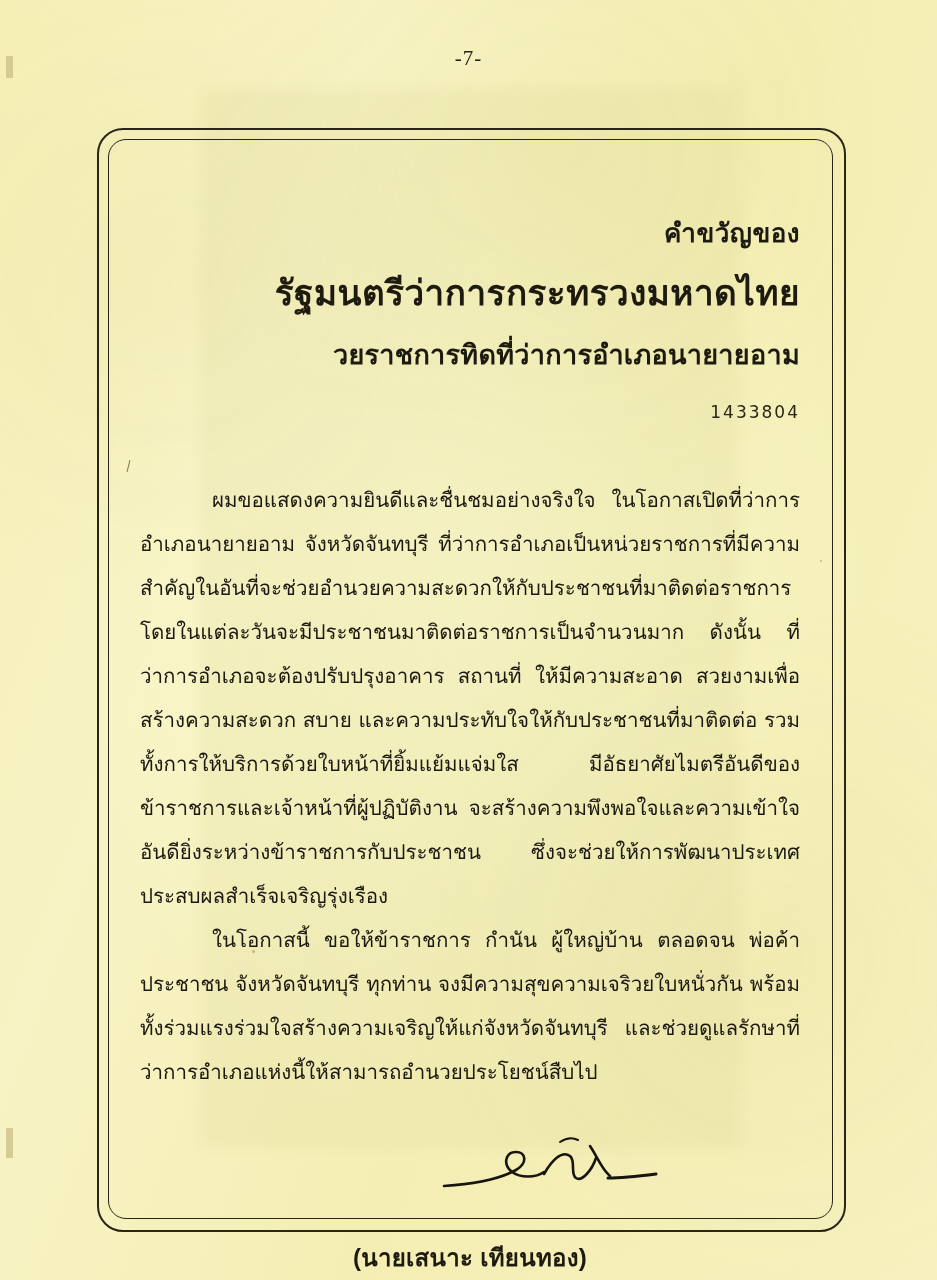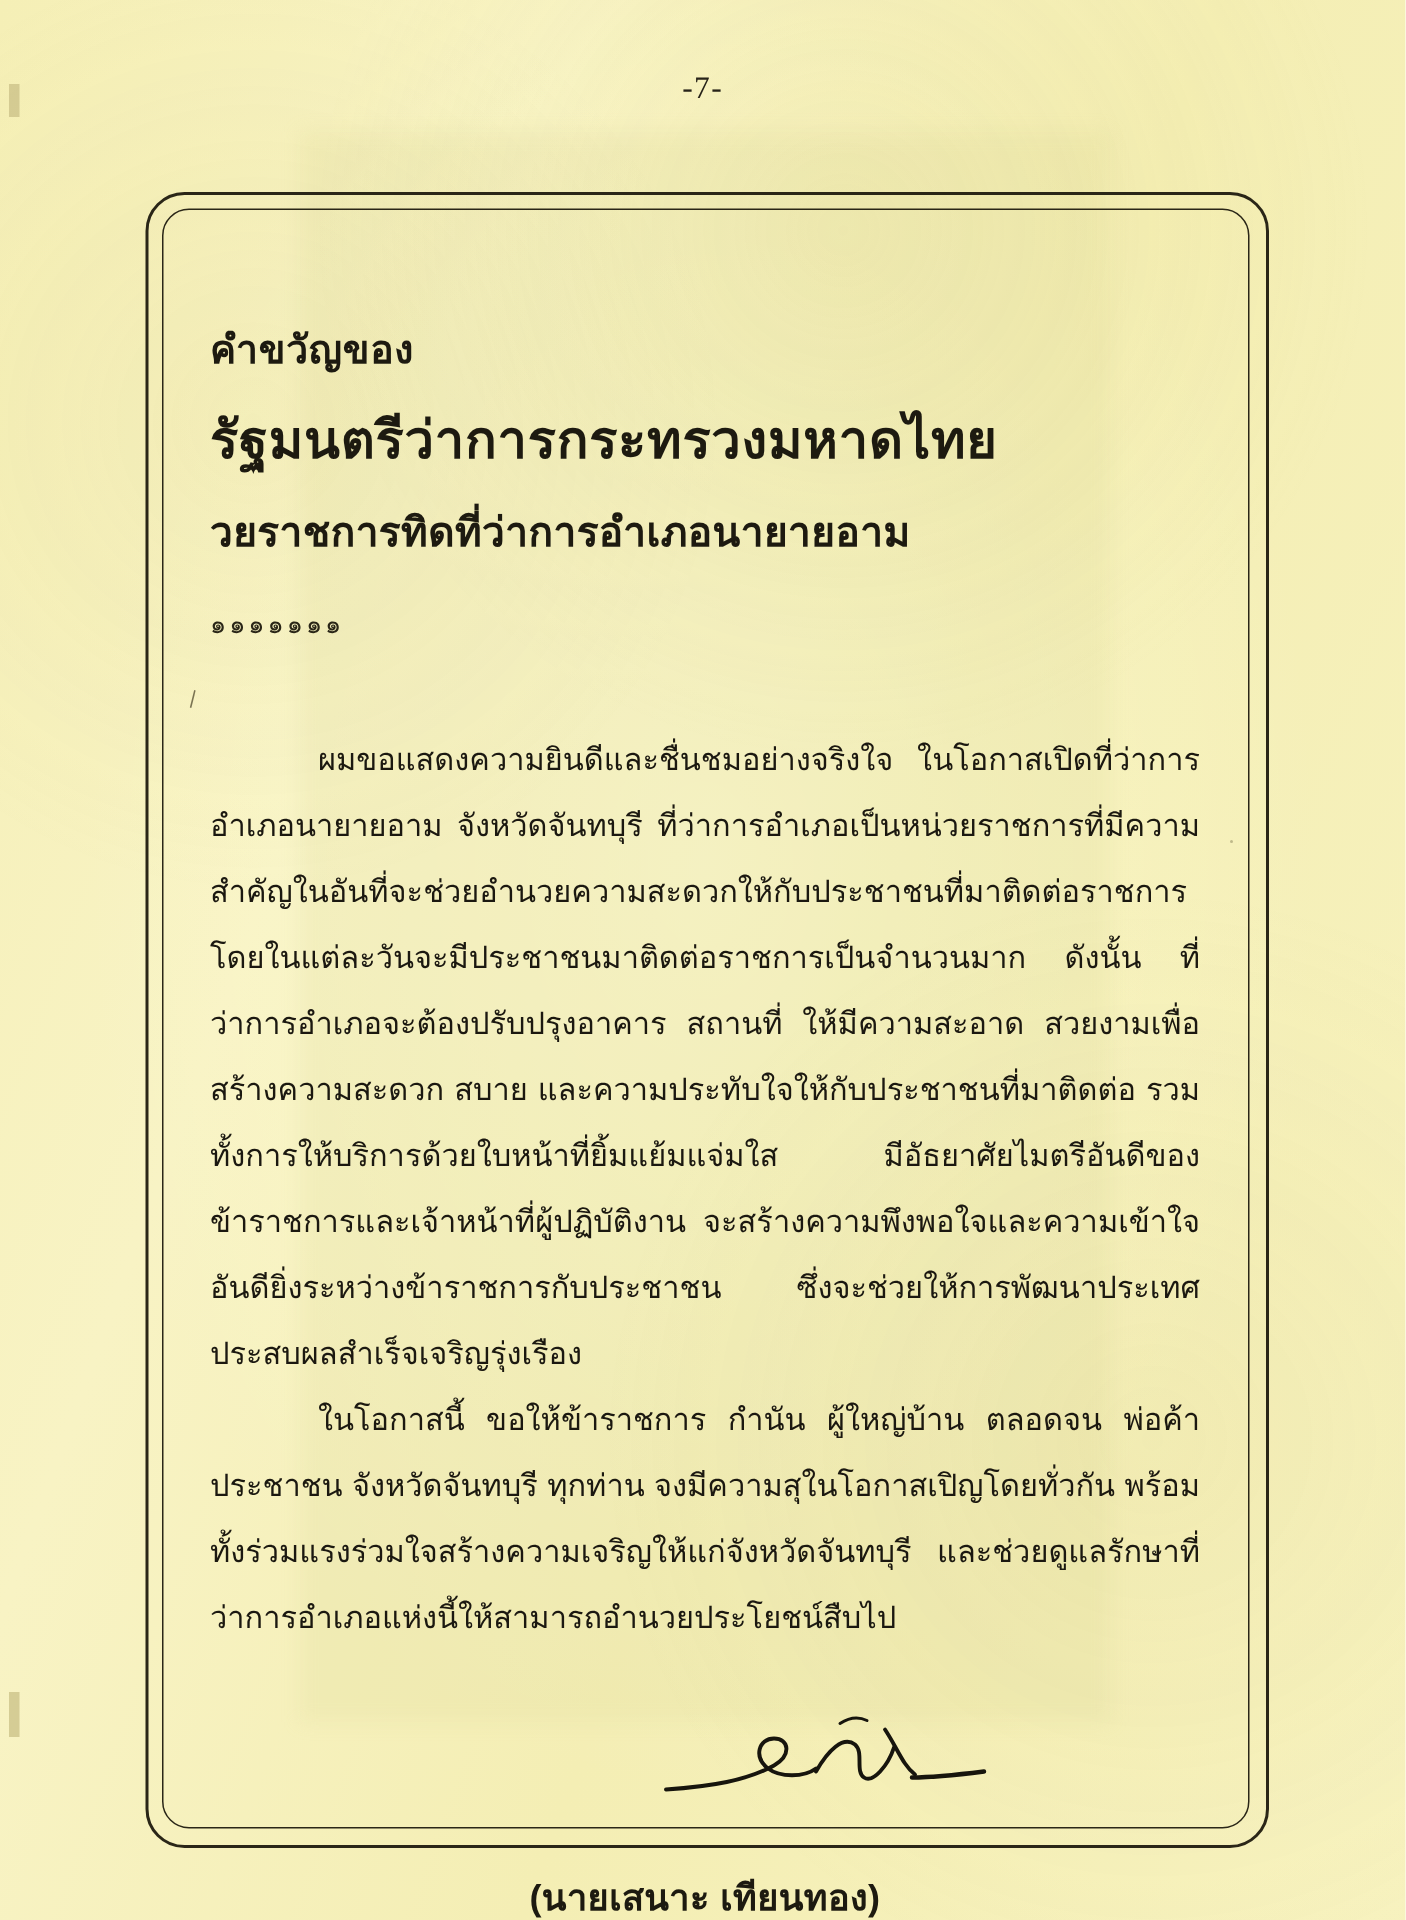--- a/index.html
+++ b/index.html
@@ -94,21 +94,21 @@
   .content {
     position: absolute;
     left: 140px;
     top: 190px;
     width: 660px;
     height: 1000px;
     color: #1d1a10;
   }
 
   .heading-block {
-    text-align: left;
+    text-align: right;
     font-family: "Liberation Sans", sans-serif;
   }
   .h-line1 {
     font-size: 26px;
     font-weight: bold;
     letter-spacing: .5px;
     margin-top: 22px;
   }
   .h-line2 {
     font-size: 35px;
@@ -209,26 +209,26 @@
   <div class="tick-mark"></div>
   <div class="speck" style="left:252px;top:950px;width:3px;height:3px;"></div>
   <div class="speck" style="left:820px;top:560px;width:2px;height:2px;"></div>
 
   <div class="content">
 
     <div class="heading-block">
       <div class="h-line1">คำขวัญของ</div>
       <div class="h-line2">รัฐมนตรีว่าการกระทรวงมหาดไทย</div>
       <div class="h-line3">วยราชการทิดที่ว่าการอำเภอนายายอาม</div>
-      <div class="ornament">๑๑๑๑๑๑๑</div>
+      <div class="ornament">1433804</div>
     </div>
 
     <div class="body-text">
       <p>ผมขอแสดงความยินดีและชื่นชมอย่างจริงใจ ในโอกาสเปิดที่ว่าการอำเภอนายายอาม จังหวัดจันทบุรี ที่ว่าการอำเภอเป็นหน่วยราชการที่มีความสำคัญในอันที่จะช่วยอำนวยความสะดวกให้กับประชาชนที่มาติดต่อราชการ โดยในแต่ละวันจะมีประชาชนมาติดต่อราชการเป็นจำนวนมาก ดังนั้น ที่ว่าการอำเภอจะต้องปรับปรุงอาคาร สถานที่ ให้มีความสะอาด สวยงามเพื่อสร้างความสะดวก สบาย และความประทับใจให้กับประชาชนที่มาติดต่อ รวมทั้งการให้บริการด้วยใบหน้าที่ยิ้มแย้มแจ่มใส มีอัธยาศัยไมตรีอันดีของข้าราชการและเจ้าหน้าที่ผู้ปฏิบัติงาน จะสร้างความพึงพอใจและความเข้าใจอันดียิ่งระหว่างข้าราชการกับประชาชน ซึ่งจะช่วยให้การพัฒนาประเทศประสบผลสำเร็จเจริญรุ่งเรือง</p>
-      <p>ในโอกาสนี้ ขอให้ข้าราชการ กำนัน ผู้ใหญ่บ้าน ตลอดจน พ่อค้า ประชาชน จังหวัดจันทบุรี ทุกท่าน จงมีความสุในโอกาสเปิญโดยทั่วกัน พร้อมทั้งร่วมแรงร่วมใจสร้างความเจริญให้แก่จังหวัดจันทบุรี และช่วยดูแลรักษาที่ว่าการอำเภอแห่งนี้ให้สามารถอำนวยประโยชน์สืบไป</p>
+      <p>ในโอกาสนี้ ขอให้ข้าราชการ กำนัน ผู้ใหญ่บ้าน ตลอดจน พ่อค้า ประชาชน จังหวัดจันทบุรี ทุกท่าน จงมีความสุขความเจริวยใบหนั่วกัน พร้อมทั้งร่วมแรงร่วมใจสร้างความเจริญให้แก่จังหวัดจันทบุรี และช่วยดูแลรักษาที่ว่าการอำเภอแห่งนี้ให้สามารถอำนวยประโยชน์สืบไป</p>
     </div>
 
     <div class="signature-area">
       <svg class="signature-svg" width="230" height="80" viewBox="0 0 230 80">
         <g fill="none" stroke="#17150d" stroke-width="2.6" stroke-linecap="round">
           <path d="M4 58 C 34 56, 58 52, 76 42 C 88 35, 86 24, 76 24 C 66 24, 62 36, 72 44 C 80 50, 96 50, 104 44"></path>
           <path d="M104 46 C 112 32, 122 22, 130 28 C 136 33, 130 46, 136 50 C 142 54, 152 42, 156 30"></path>
           <path d="M150 18 C 158 30, 162 42, 170 48"></path>
           <path d="M168 50 C 184 50, 200 48, 216 46" stroke-width="3"></path>
           <path d="M120 14 C 126 10, 132 9, 138 12" stroke-width="2"></path>

